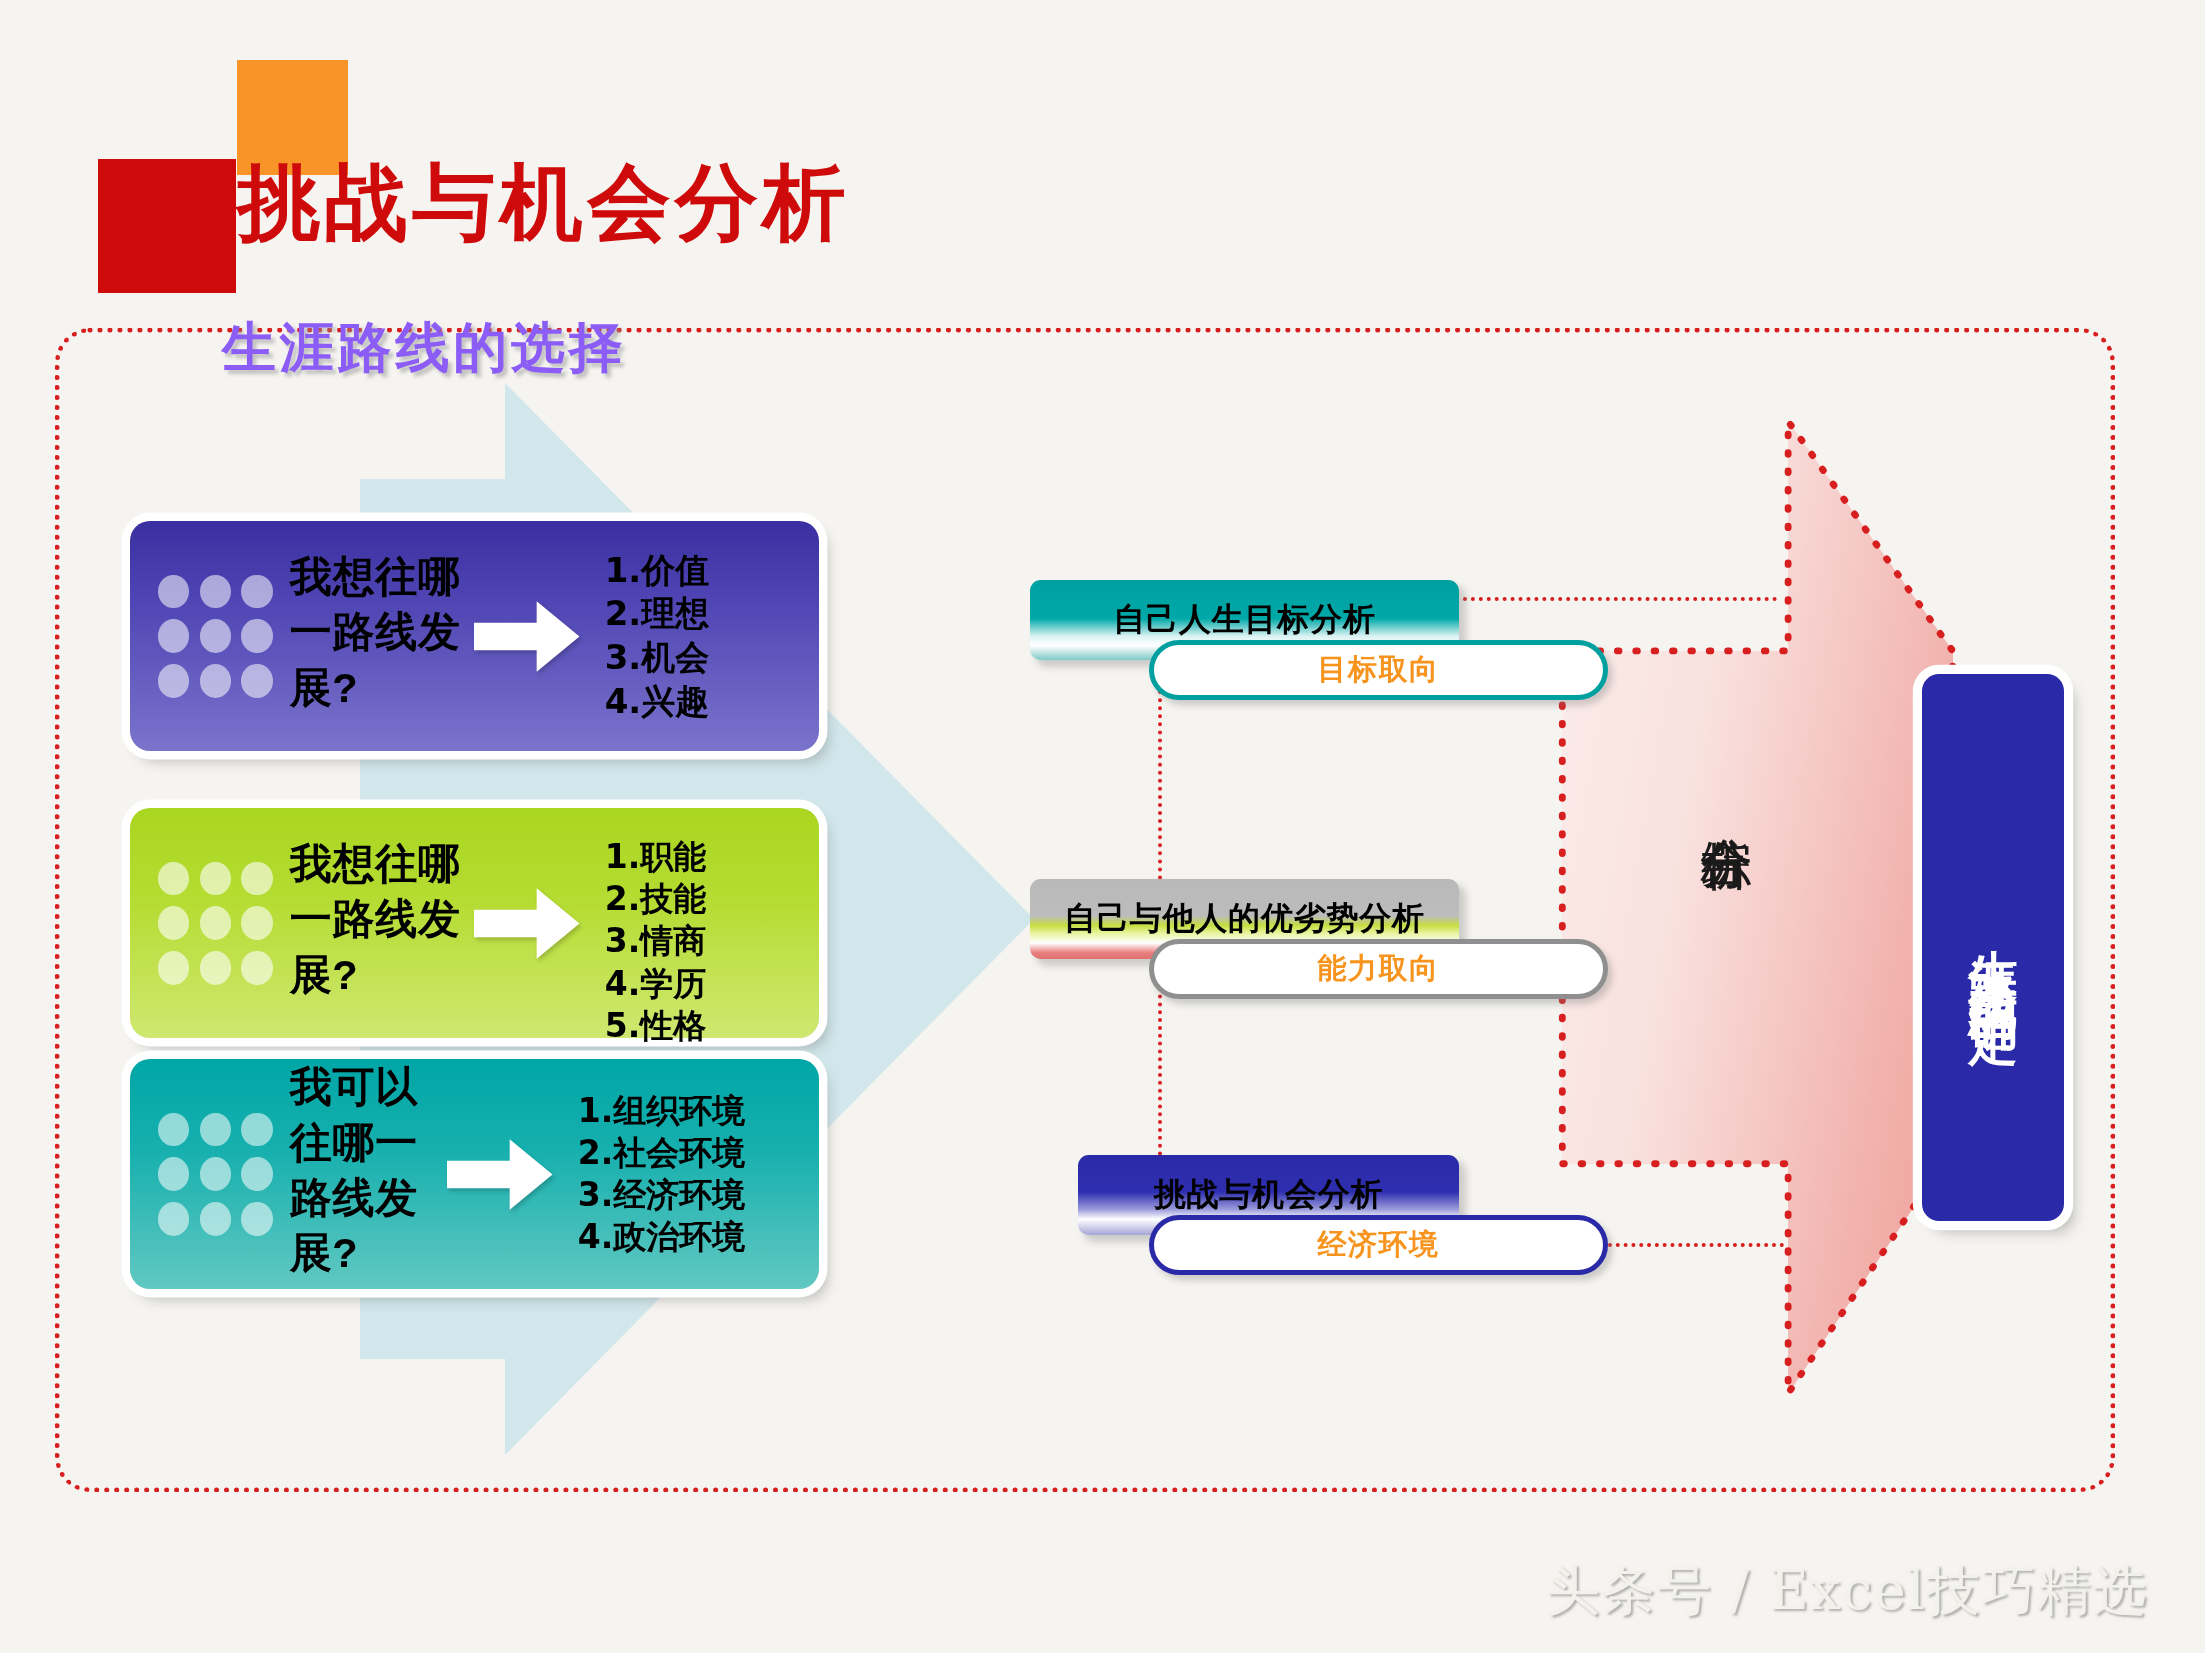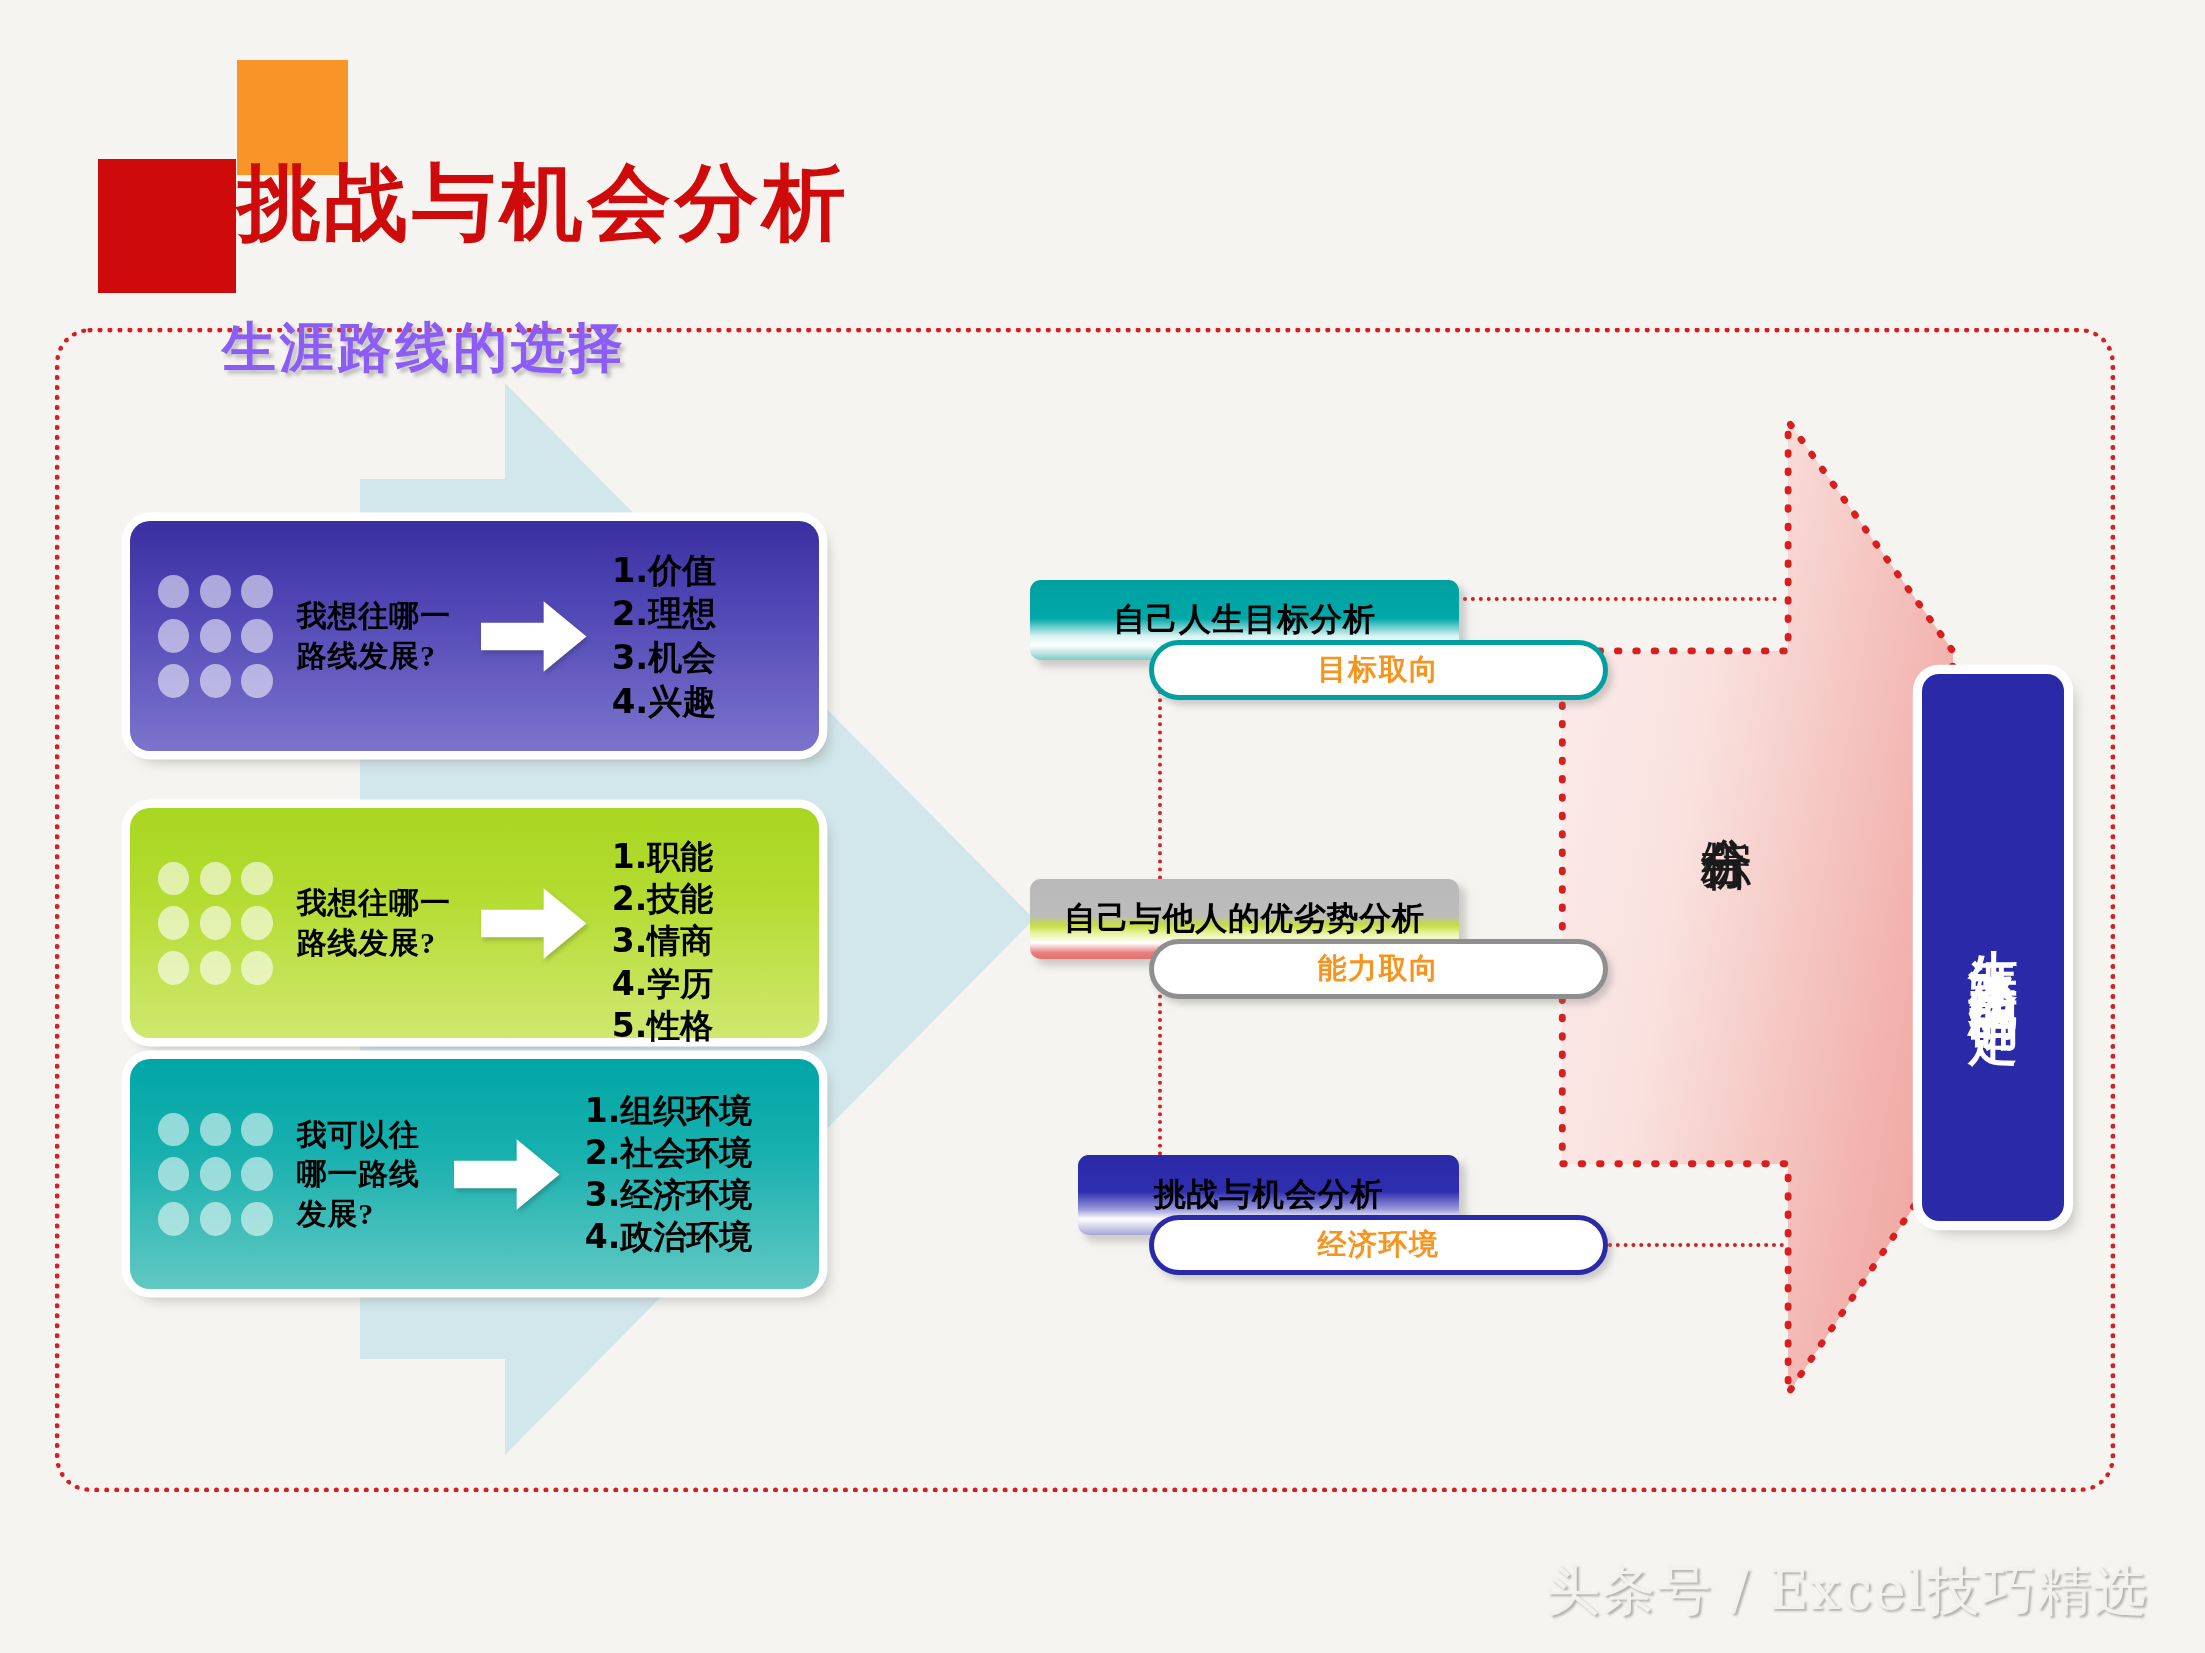--- a/index.html
+++ b/index.html
@@ -65,23 +65,23 @@
   .lbox.b2{top:808px;height:230px;background:linear-gradient(180deg,#a9d620 0%,#b5dc32 40%,#cfe870 100%);}
   .lbox.b3{top:1059px;height:230px;background:linear-gradient(180deg,#00a6a6 0%,#17b0ae 40%,#62c8c2 100%);}
 
   .dotgrid{display:grid;grid-template-columns:repeat(3,1fr);grid-template-rows:repeat(3,1fr);
     gap:10.7px 10.7px;width:115px;height:123px;flex:0 0 auto;margin-left:7.7px;}
   .dotgrid i{display:block;border-radius:50%;background:rgba(255,255,255,.55);}
   .b2 .dotgrid i{background:rgba(255,255,255,.6);}
   .b3 .dotgrid i{background:rgba(255,255,255,.55);}
 
   .lq{
-    flex:0 0 auto;width:180px;margin-left:24px;
-    font-size:30px;font-weight:bold;color:#000;line-height:1.32;letter-spacing:0.8px;
-    font-family:Liberation Serif, serif;
+    flex:0 0 auto;width:180px;margin-left:17px;
+    font-size:42px;font-weight:bold;color:#000;line-height:1.32;letter-spacing:0.8px;
+    font-family:Liberation Mono, monospace;
   }
   .wharrow{flex:0 0 auto;width:115px;display:flex;align-items:center;justify-content:center;}
   .wharrow svg{display:block;filter:drop-shadow(2.3px 3.1px 2.3px rgba(0,0,0,.18));}
   .llist{
     flex:1 1 auto;padding-left:20px;
     font-size:34px;font-weight:bold;color:#000;line-height:1.28;letter-spacing:0px;
     font-family:"DejaVu Sans","Liberation Sans",sans-serif;
   }
 
   

